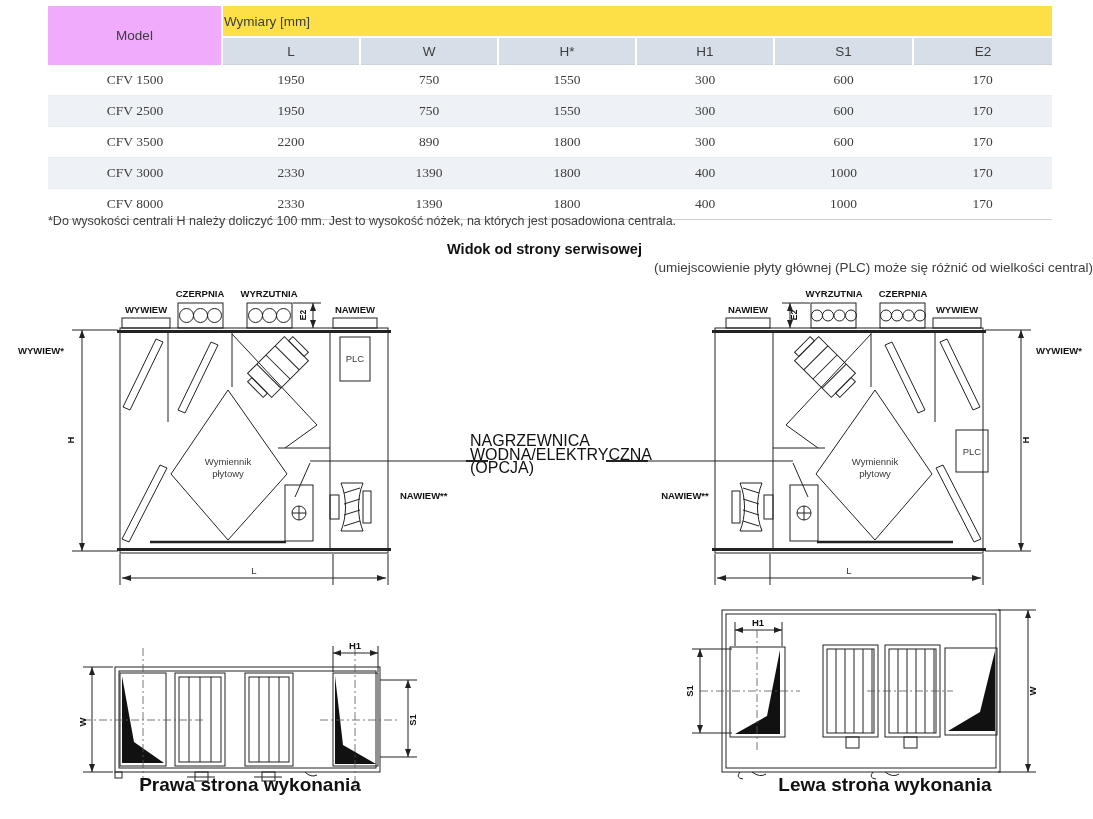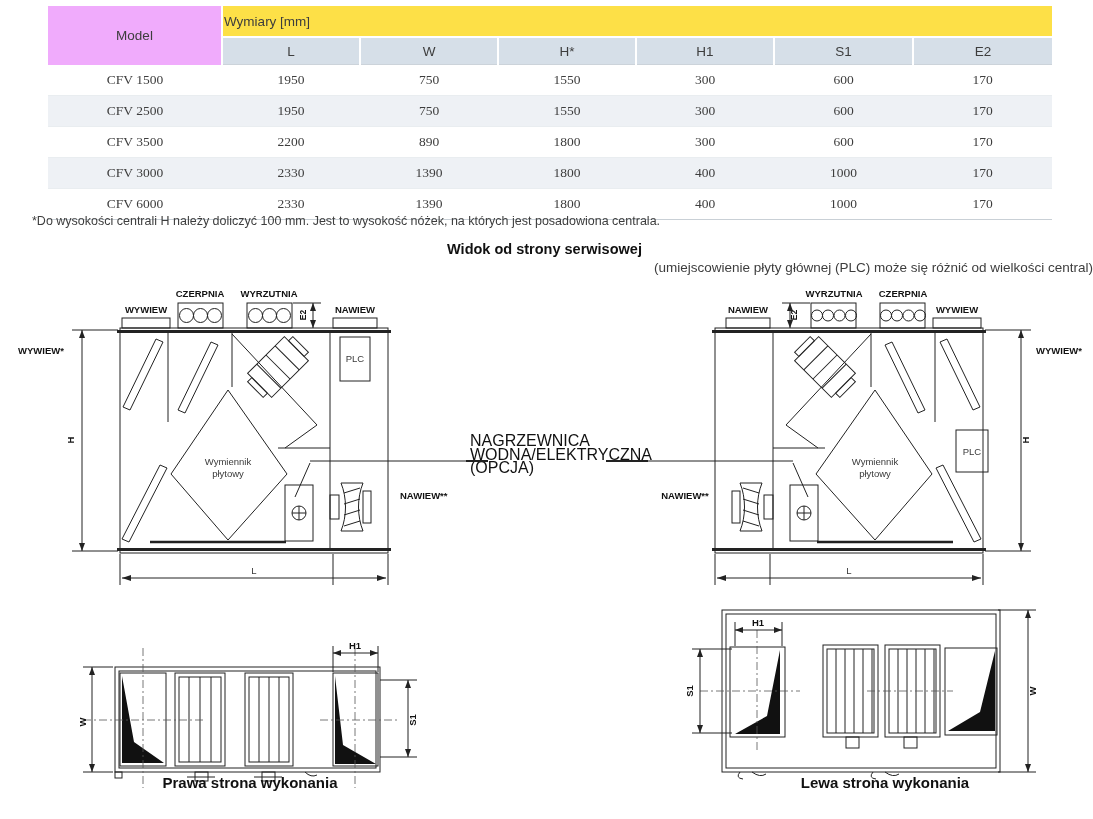--- a/index.html
+++ b/index.html
@@ -12,30 +12,30 @@
   th{font-weight:400;}
   .model-h{background:#f0abfc;border-right:2px solid #fff;}
   .group-h{background:#fde047;height:28px;border-bottom:2px solid #fff;text-align:left;}
   .col-h{background:#d6dfe8;height:24px;border-left:2px solid #fff;text-align:center;
          border-bottom:1px solid #ccd3da;}
   tbody td{height:28px;text-align:center;font-family:Liberation Serif, serif;}
   tbody tr:nth-child(even){background:#eef1f5;}
   tbody tr{border-bottom:1px solid #e9edf0;}
   tbody tr:last-child{border-bottom:1px solid #c9d0d6;}
 
-  .footnote{position:absolute;left:32px;top:214px;font-size:12.5px;color:#3d3d3d;}
+  .footnote{position:absolute;left:48px;top:214px;font-size:12.5px;color:#3d3d3d;}
 
   .sv-title{position:absolute;left:0;right:4px;top:241px;text-align:center;
             font-weight:bold;font-size:14.5px;color:#111;}
   .sv-sub{position:absolute;left:0;right:0;top:260px;text-align:right;
           font-size:13.5px;color:#3d3d3d;}
   .tv-title{position:absolute;left:0;right:0;top:605px;text-align:center;
             font-weight:bold;font-size:15px;color:#111;}
   .cap{position:absolute;top:774px;width:310px;text-align:center;
-       font-weight:bold;font-size:15px;color:#111;}
+       font-weight:bold;font-size:19px;color:#111;}
   .cap-left{left:95px;} .cap-right{left:730px;}
 
   .heater-note{position:absolute;left:470px;top:434px;width:154px;text-align:left;
                font-size:16px;font-weight:normal;line-height:13.5px;color:#111;}
   .bridge{position:absolute;top:460px;height:1.5px;background:#222;}
   .bridge-l{left:466px;width:22px;} .bridge-r{left:606px;width:42px;}
 
   
   svg{position:absolute;overflow:visible;}
   .svc-left{left:10px;top:282px;}
@@ -110,21 +110,21 @@
         <tr>
           <td>CFV 3000</td>
           <td>2330</td>
           <td>1390</td>
           <td>1800</td>
           <td>400</td>
           <td>1000</td>
           <td>170</td>
         </tr>
         <tr>
-          <td>CFV 6000</td>
+          <td>CFV 8000</td>
           <td>2330</td>
           <td>1390</td>
           <td>1800</td>
           <td>400</td>
           <td>1000</td>
           <td>170</td>
         </tr>
       </tbody>
     </table>
   </div>

